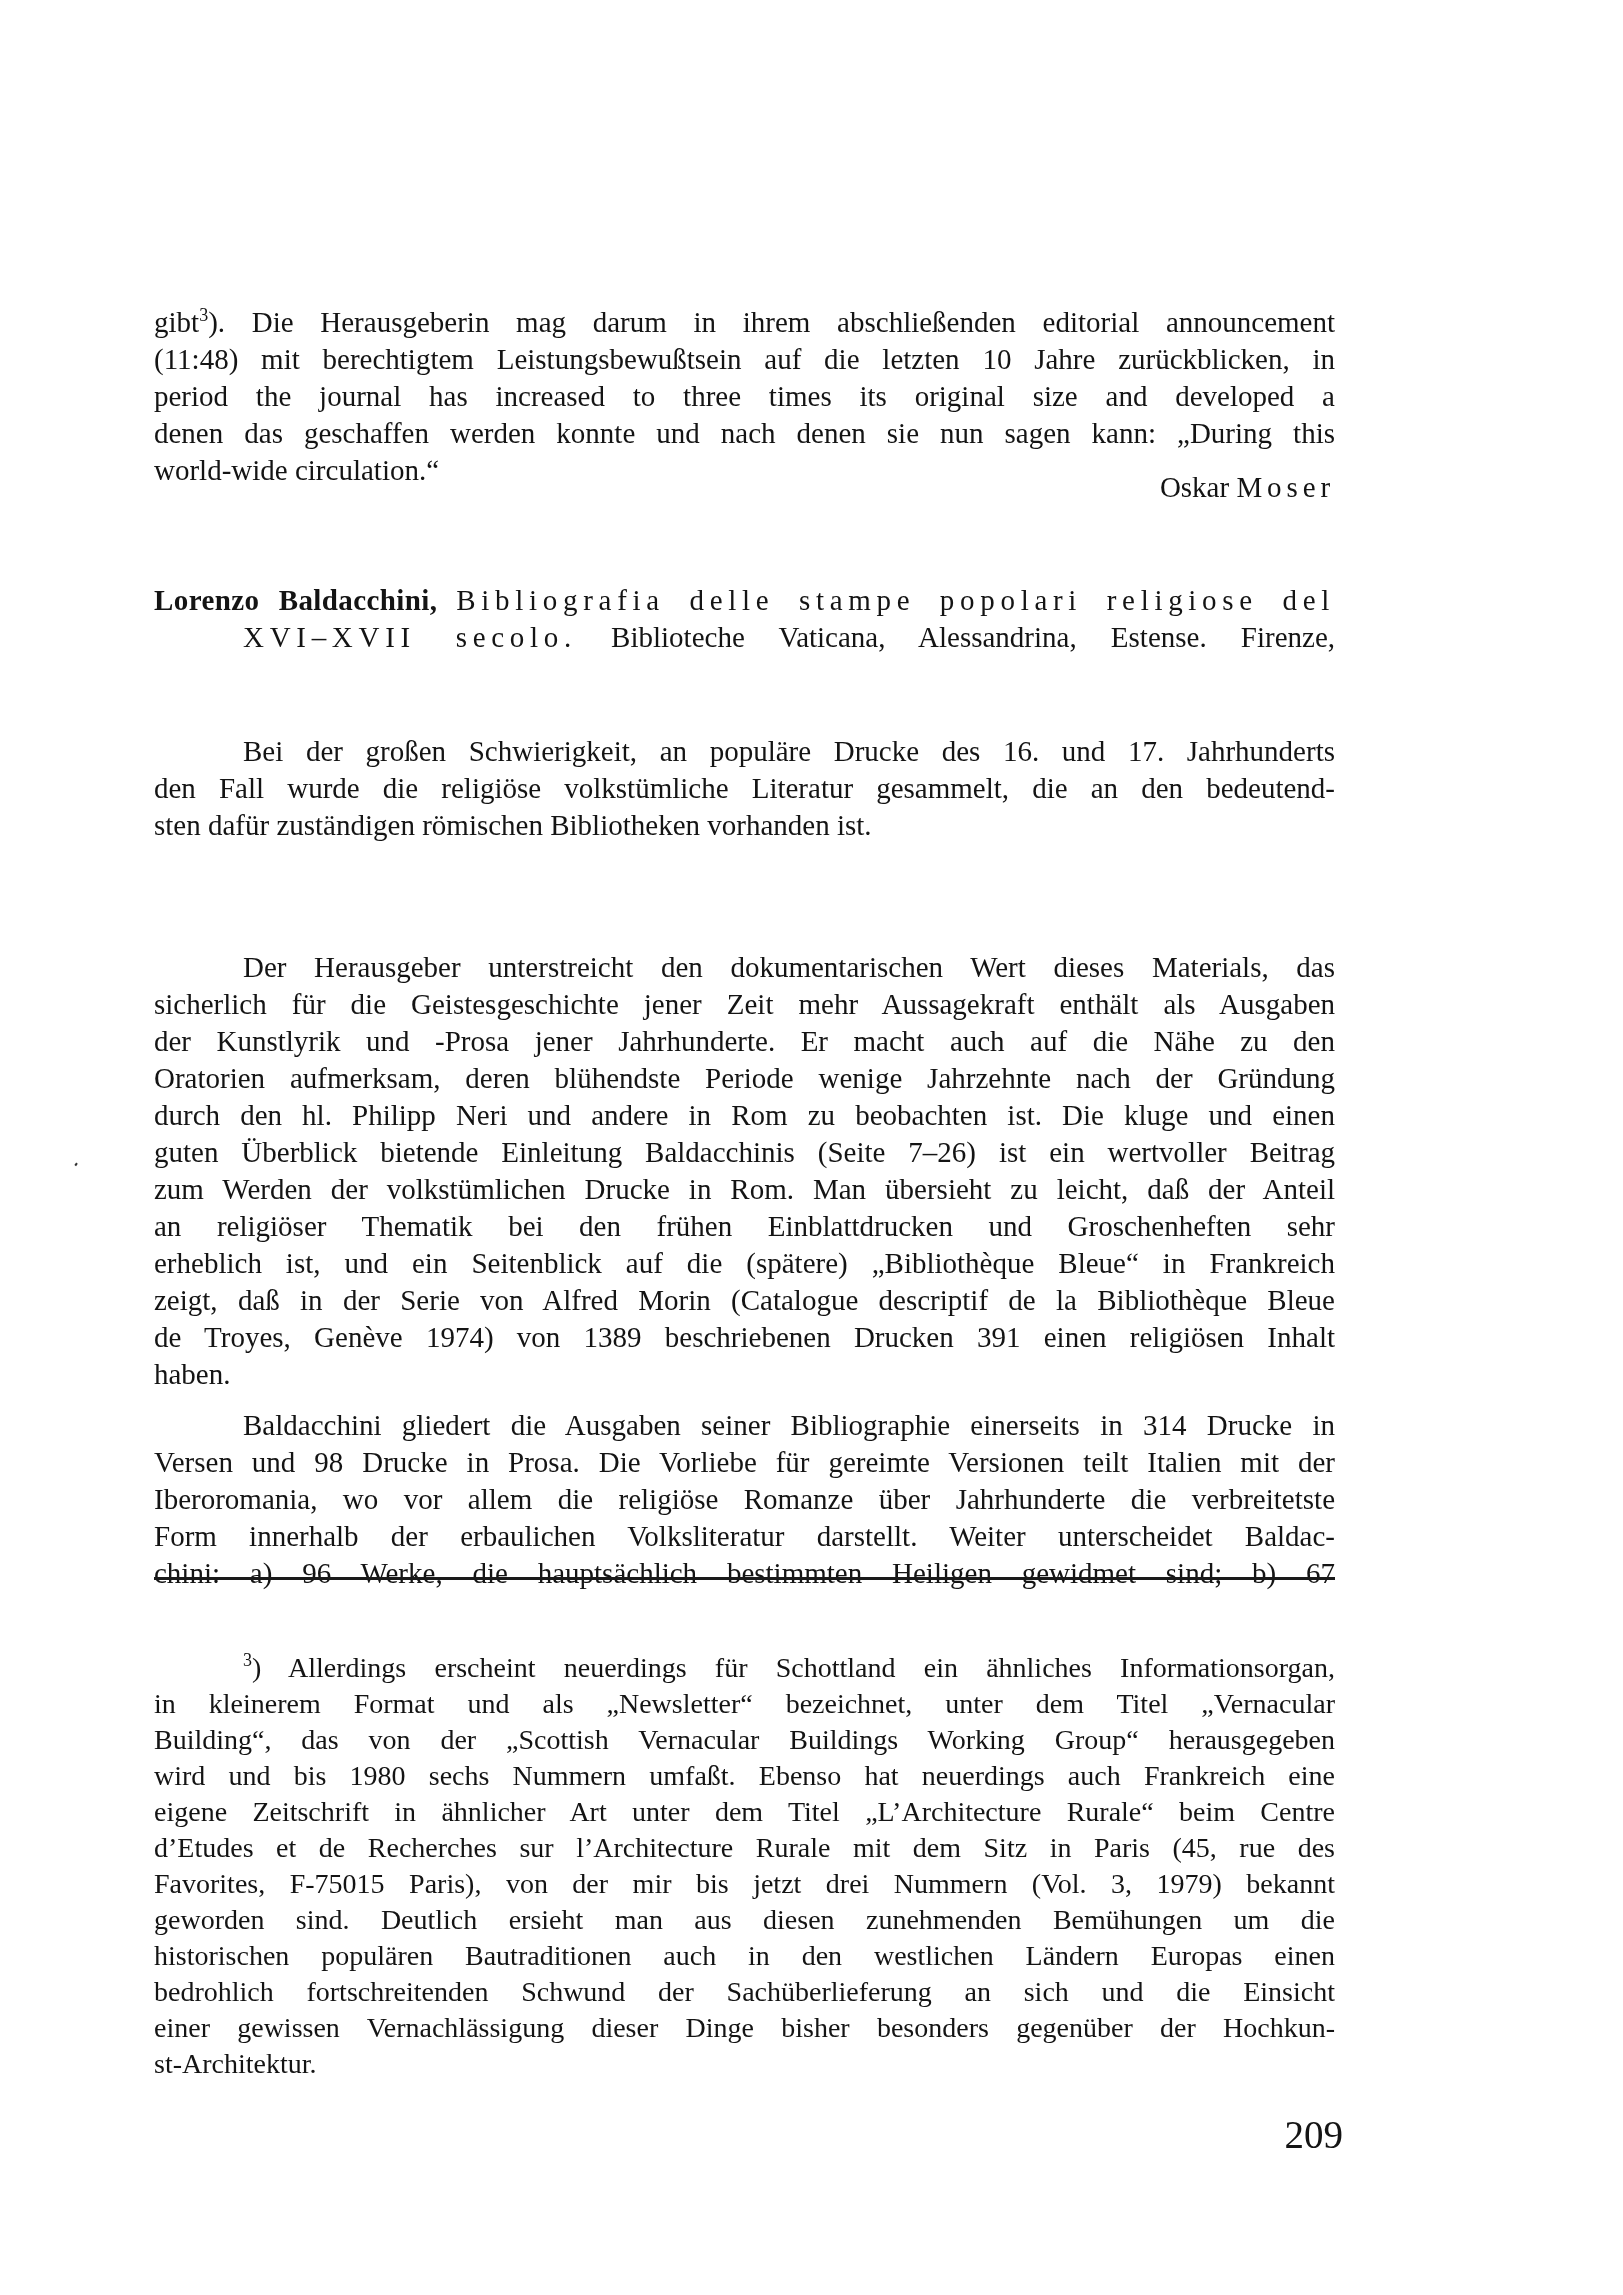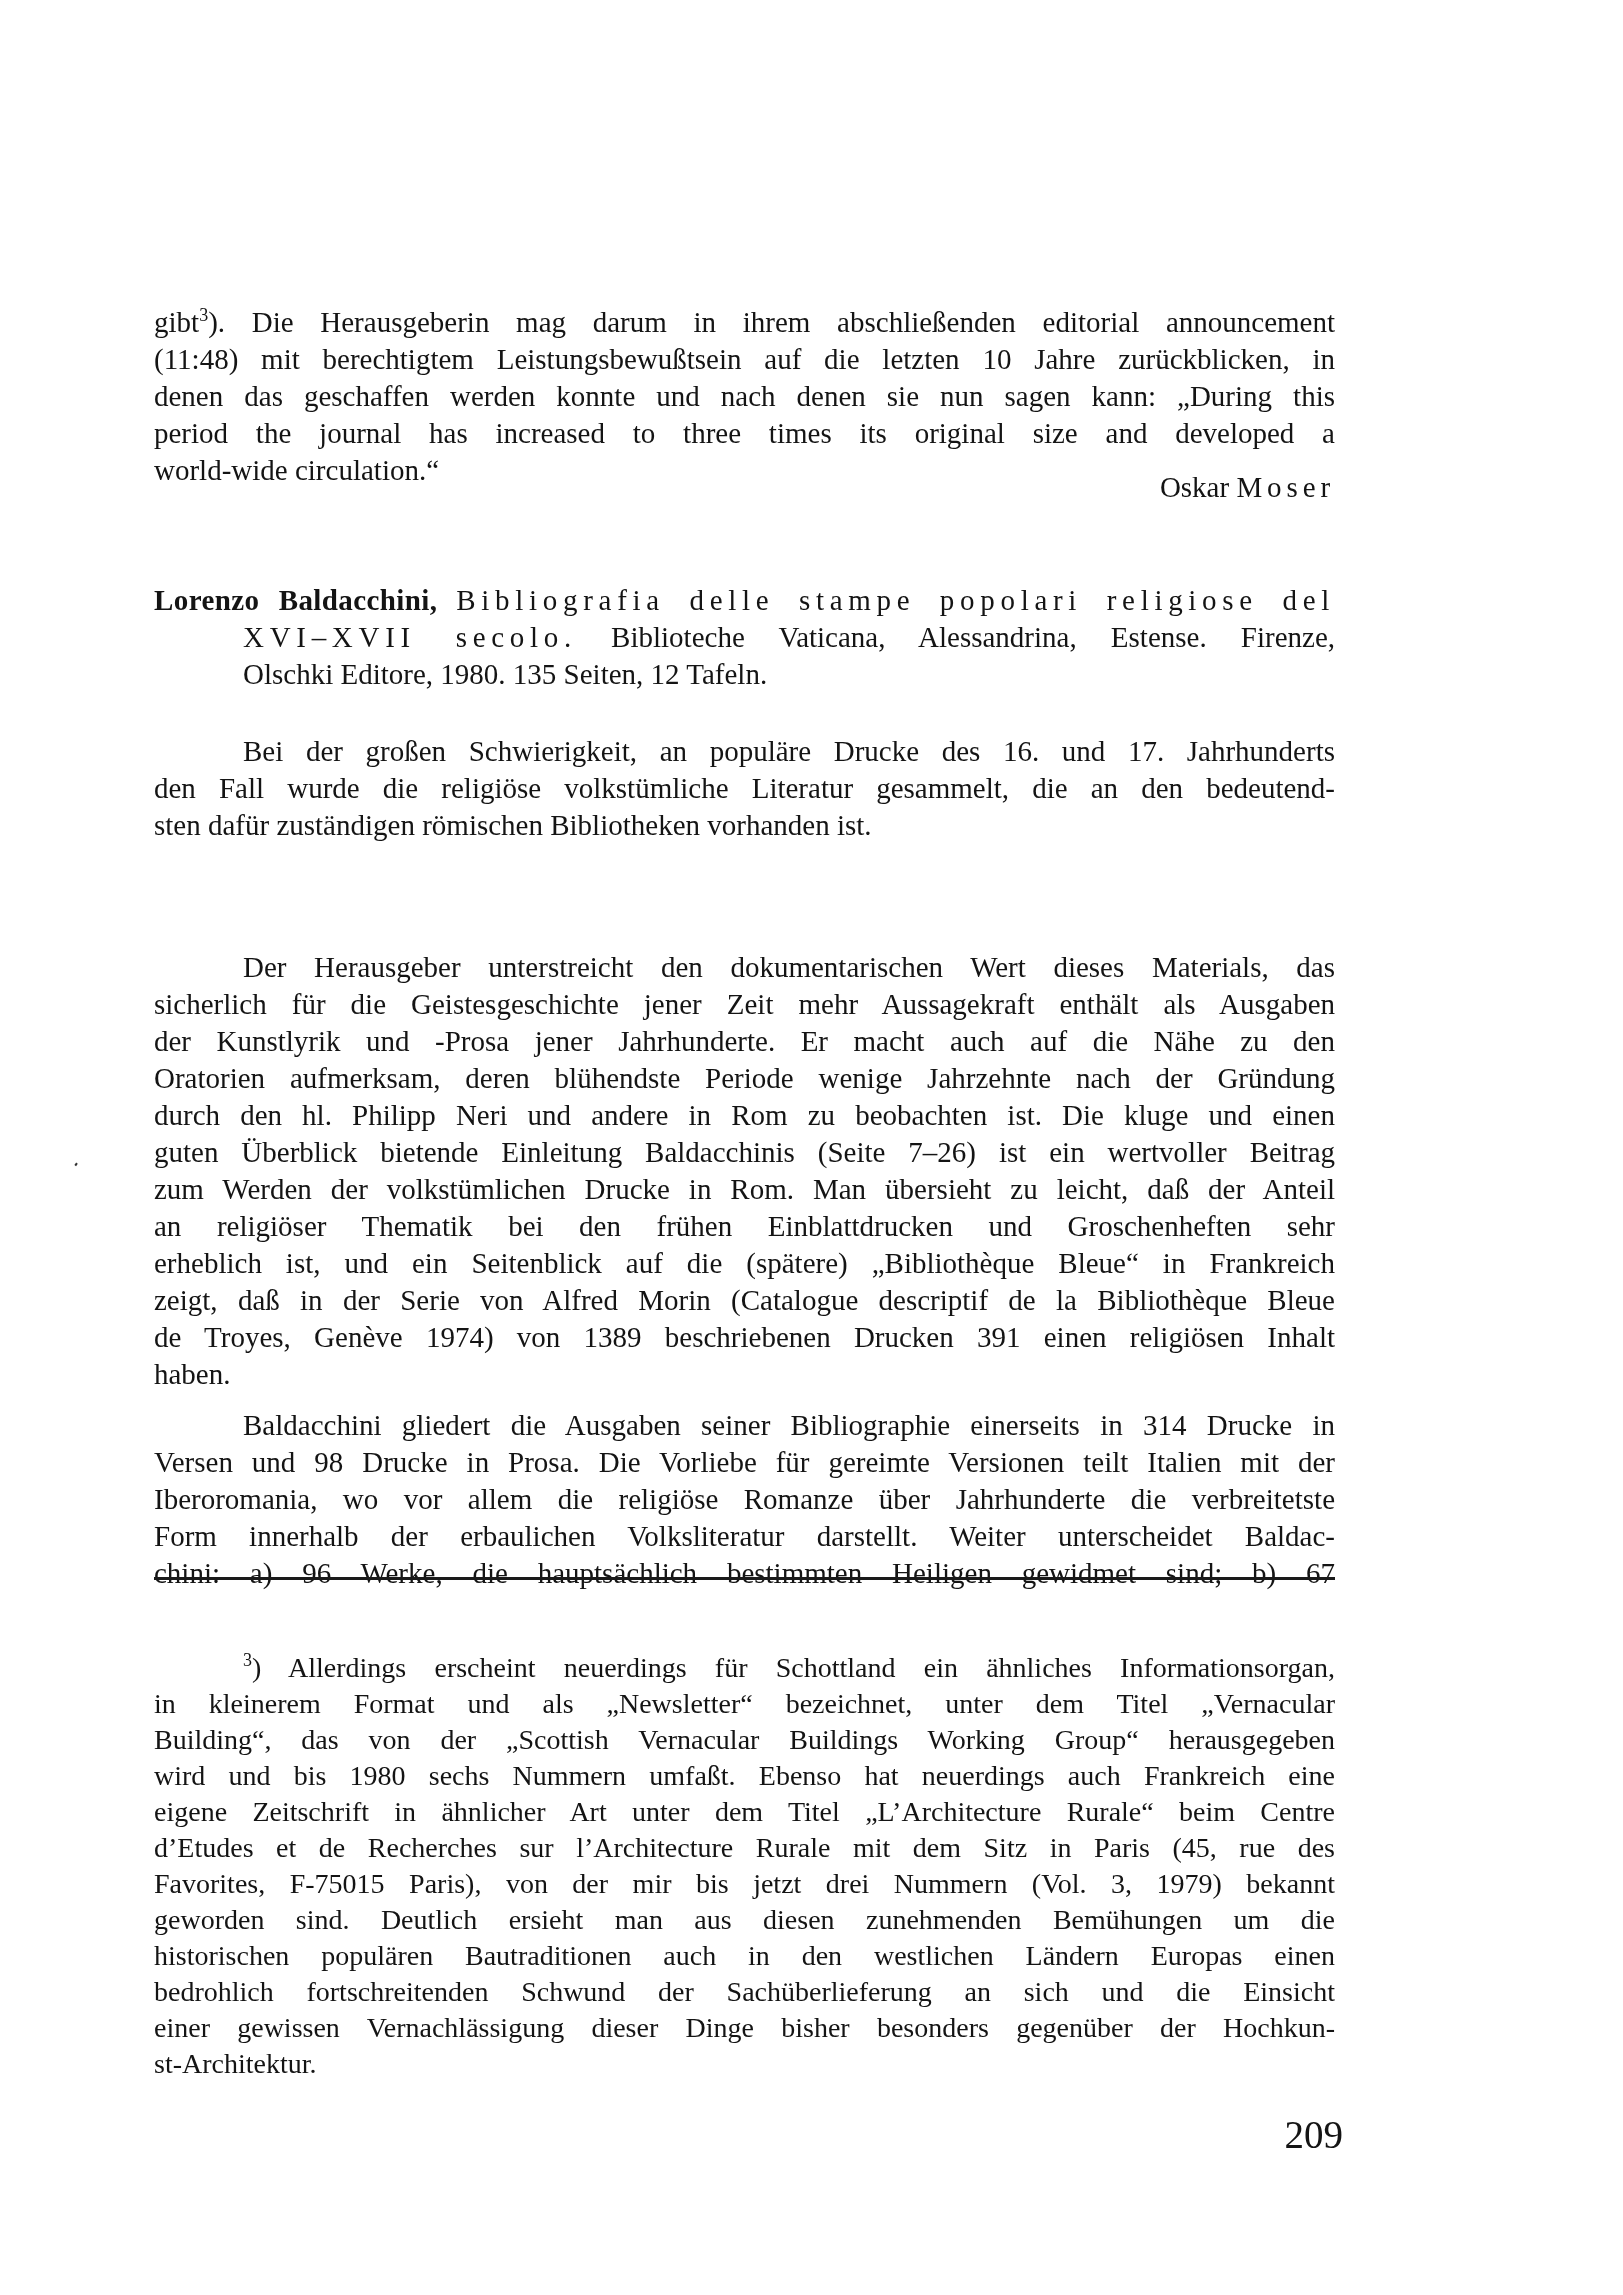--- a/index.html
+++ b/index.html
@@ -23,34 +23,33 @@
   .speck { position: absolute; left: 75px; top: 1163px; width: 2.4px; height: 3.2px; background: #333; transform: rotate(35deg); }
 </style>
 </head>
 <body>
 
 <div class="page">
 
   <div class="block" style="top:261px;">
     <span class="line"><span>gibt</span><sup>3</sup><span>). Die Herausgeberin mag darum in ihrem abschließenden editorial announcement</span></span>
     <span class="line">(11:48) mit berechtigtem Leistungsbewußtsein auf die letzten 10 Jahre zurückblicken, in</span>
+    <span class="line">period the journal has increased to three times its original size and developed a</span>
     <span class="line">denen das geschaffen werden konnte und nach denen sie nun sagen kann: „During this</span>
-    <span class="line">period the journal has increased to three times its original size and developed a</span>
     <span class="line last">world-wide circulation.“</span>
   </div>
 
   <div class="signature">
     <span>Oskar</span>
     <span class="surname">Moser</span>
   </div>
 
   <div class="block" style="top:539px;">
     <span class="line"><span class="author">Lorenzo Baldacchini,</span> <span class="spaced">Bibliografia delle stampe popolari religiose del</span></span>
     <span class="line hang"><span class="spaced">XVI–XVII secolo.</span> <span>Biblioteche Vaticana, Alessandrina, Estense. Firenze,</span></span>
-    <span class="line hang last">Olschki Editore, 1980. 135 Seiten, 12 Tafeln.</span>
   </div>
 
   <div class="block" style="top:690px;">
     <span class="line indent">Bei der großen Schwierigkeit, an populäre Drucke des 16. und 17. Jahrhunderts</span>
     <span class="line">den Fall wurde die religiöse volkstümliche Literatur gesammelt, die an den bedeutend-</span>
     <span class="line last">sten dafür zuständigen römischen Bibliotheken vorhanden ist.</span>
   </div>
 
   <div class="block" style="top:906px;">
     <span class="line indent">Der Herausgeber unterstreicht den dokumentarischen Wert dieses Materials, das</span>

